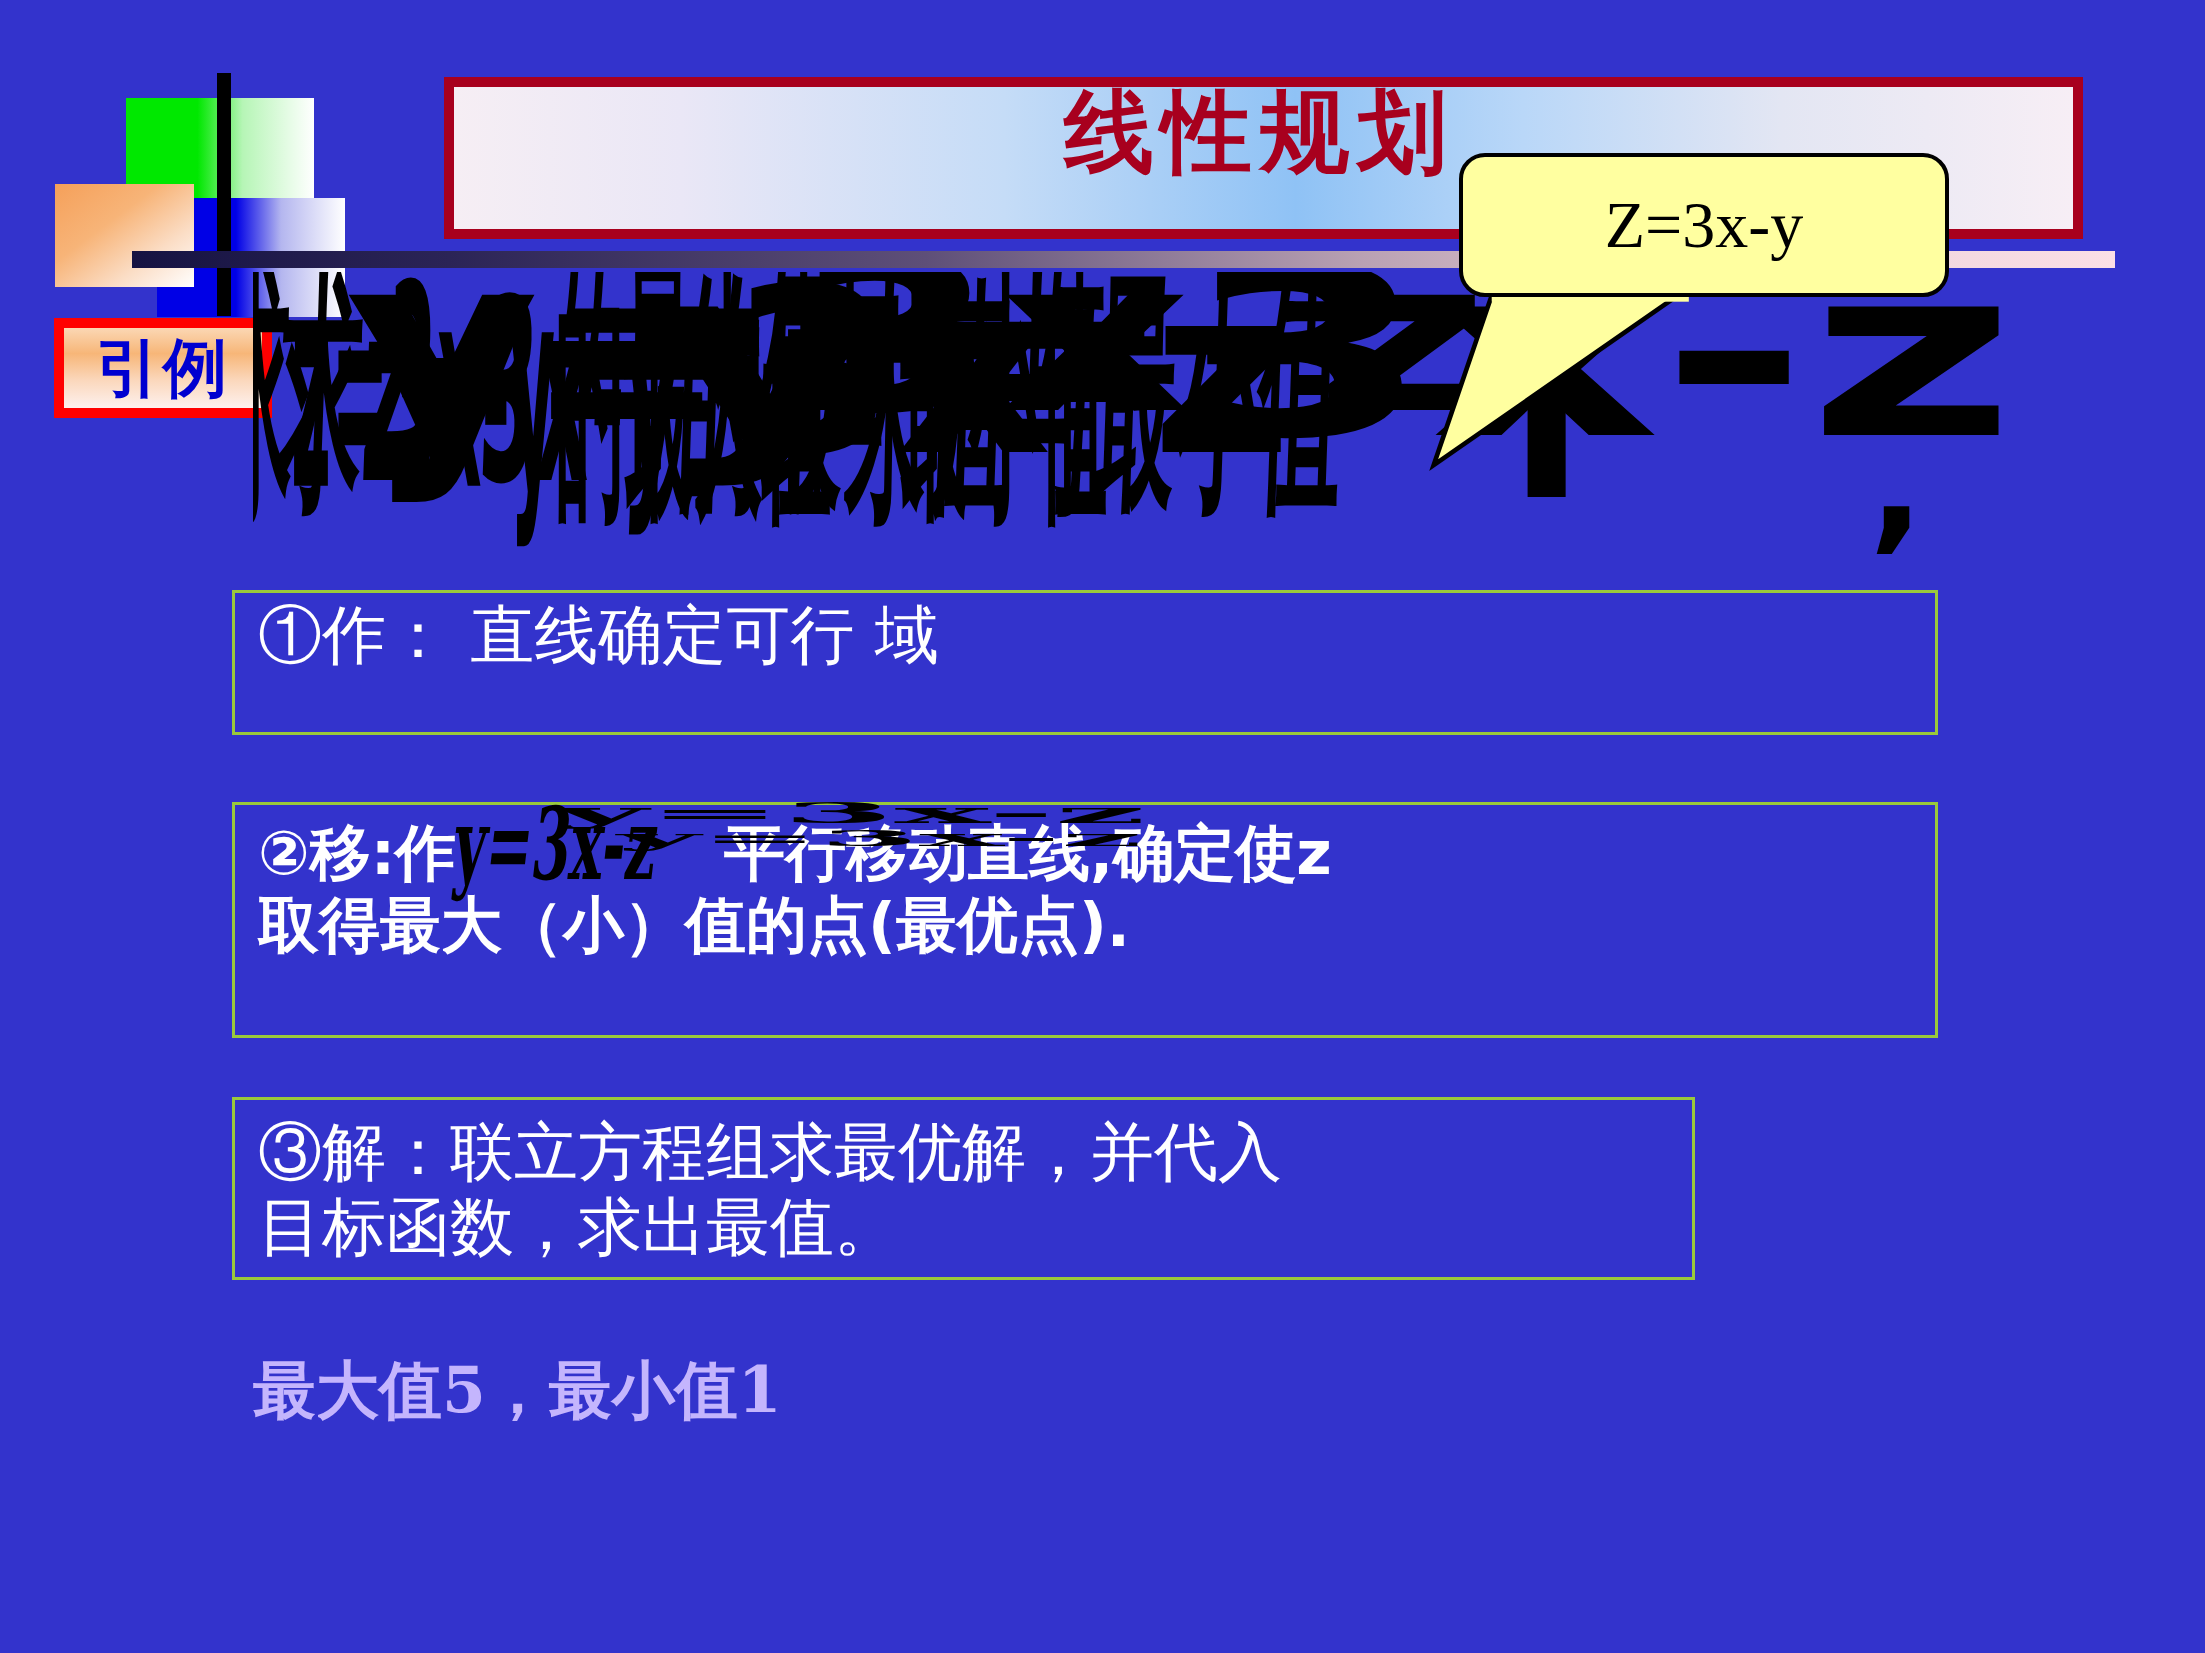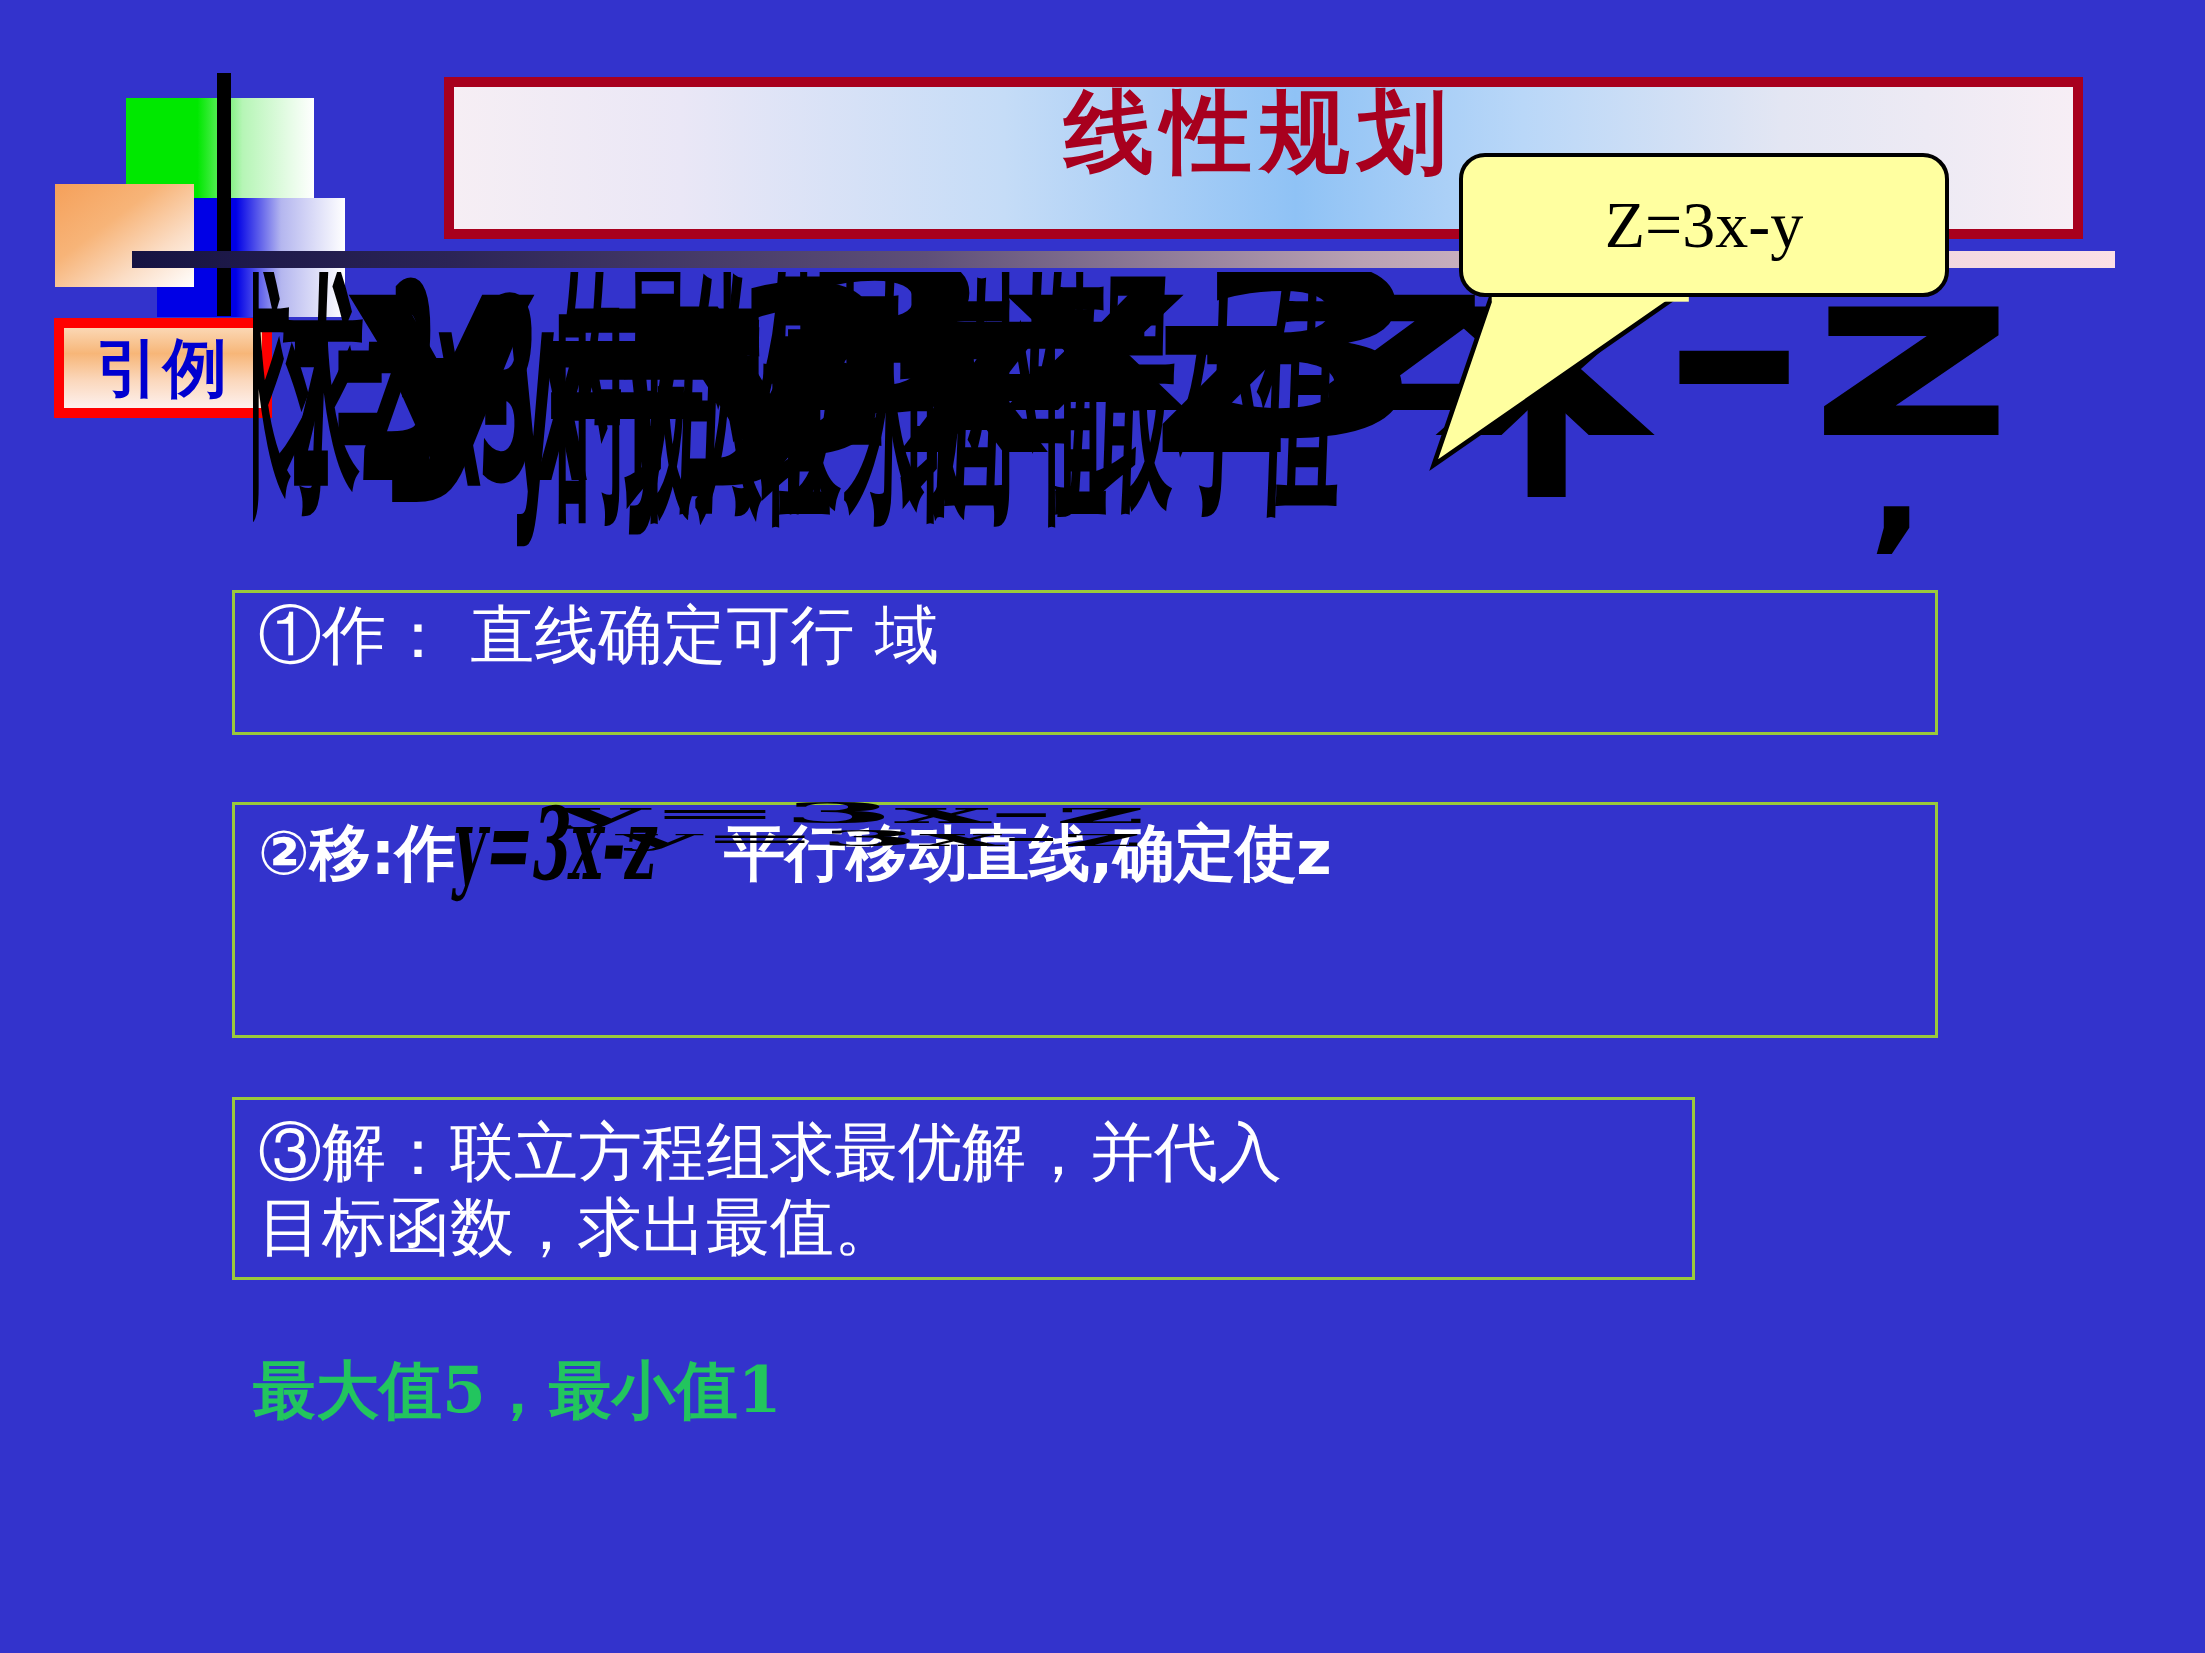--- a/index.html
+++ b/index.html
@@ -122,21 +122,21 @@
     font-family:"DejaVu Serif","Liberation Serif",serif;
     white-space:nowrap;line-height:1;
   }
   .eqa{left:4.6px;top:-80px;font-size:100px;transform:scaleX(0.55) scaleY(1.0) skewX(-12deg);transform-origin:left top;}
   .eqb{left:98px;top:-74px;font-size:92px;transform:scaleX(1.75) scaleY(0.30);transform-origin:left top;}
   .eqc{left:161px;top:-46px;font-size:84px;transform:scaleX(1.7) scaleY(0.26);transform-origin:left top;}
 
   
   .footer-text{
     position:absolute;left:253px;top:1359px;
-    font-size:63px;line-height:1;color:#22c55e;font-weight:700;
+    font-size:63px;line-height:1;color:#c4b5fd;font-weight:700;
     font-family:"DejaVu Serif","Liberation Serif",serif;
     white-space:nowrap;
   }
 </style>
 </head>
 <body>
 
 <div class="slide">
 
   <div class="deco">
@@ -171,21 +171,21 @@
 
   <div class="callout">
     <span class="callout-text">Z=3x-y</span>
   </div>
 
   <div class="cbox" id="box1">
     <div class="ctext">①作： 直线确定可行 域</div>
   </div>
 
   <div class="cbox" id="box2">
-    <div class="ctext"><span>②移:作</span><span class="eq-artifact"><span class="eq-glyph eqa">y=3x-z</span><span class="eq-glyph eqb">y=3x-z</span><span class="eq-glyph eqc">y=3x-z</span></span><span>平行移动直线,确定使z</span><br></div>
+    <div class="ctext"><span>②移:作</span><span class="eq-artifact"><span class="eq-glyph eqa">y=3x-z</span><span class="eq-glyph eqb">y=3x-z</span><span class="eq-glyph eqc">y=3x-z</span></span><span>平行移动直线,确定使z</span><br><span>取得最大（小）值的点(最优点).</span></div>
   </div>
 
   <div class="cbox" id="box3">
     <div class="ctext">③解：联立方程组求最优解，并代入
 目标函数，求出最值。</div>
   </div>
 
   <div class="footer-text">最大值5，最小值1</div>
 
 </div>

